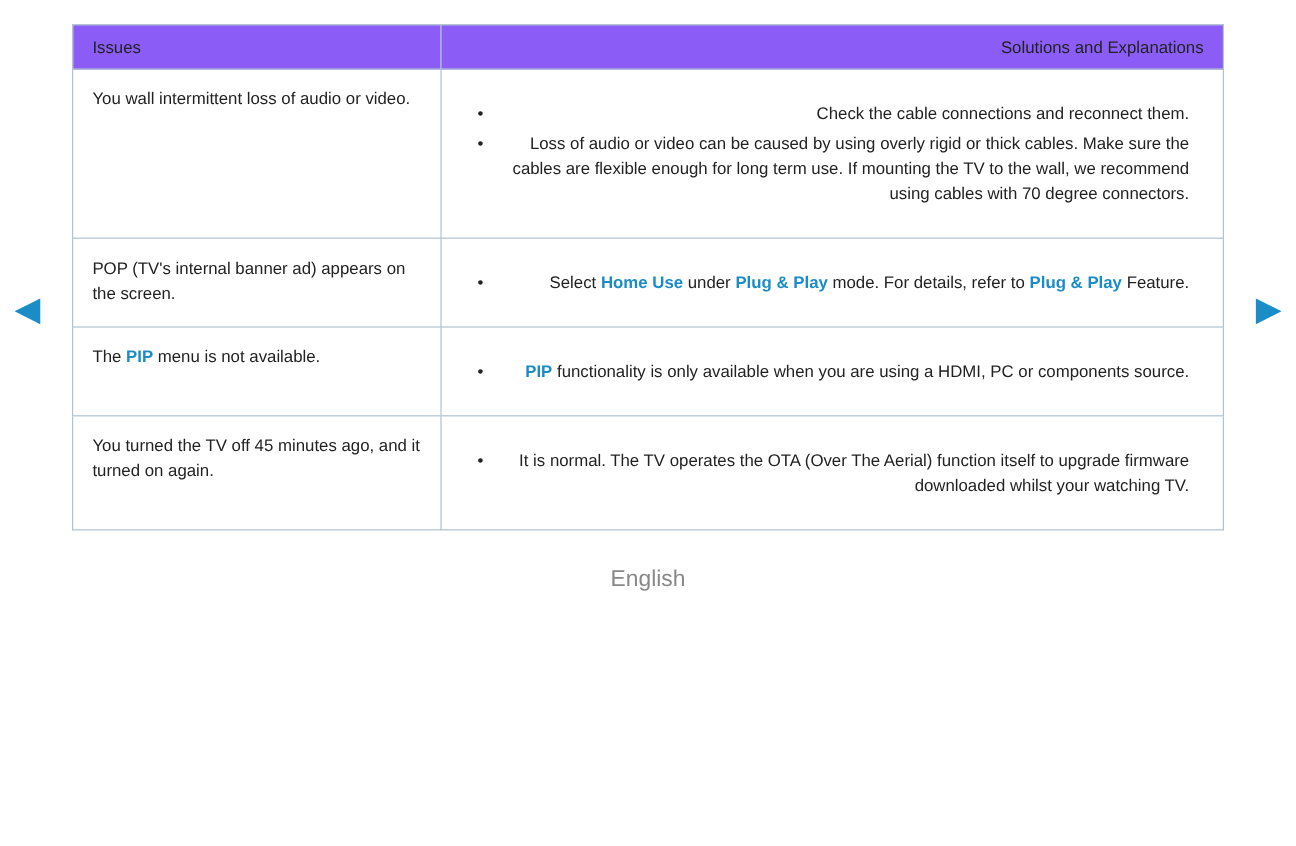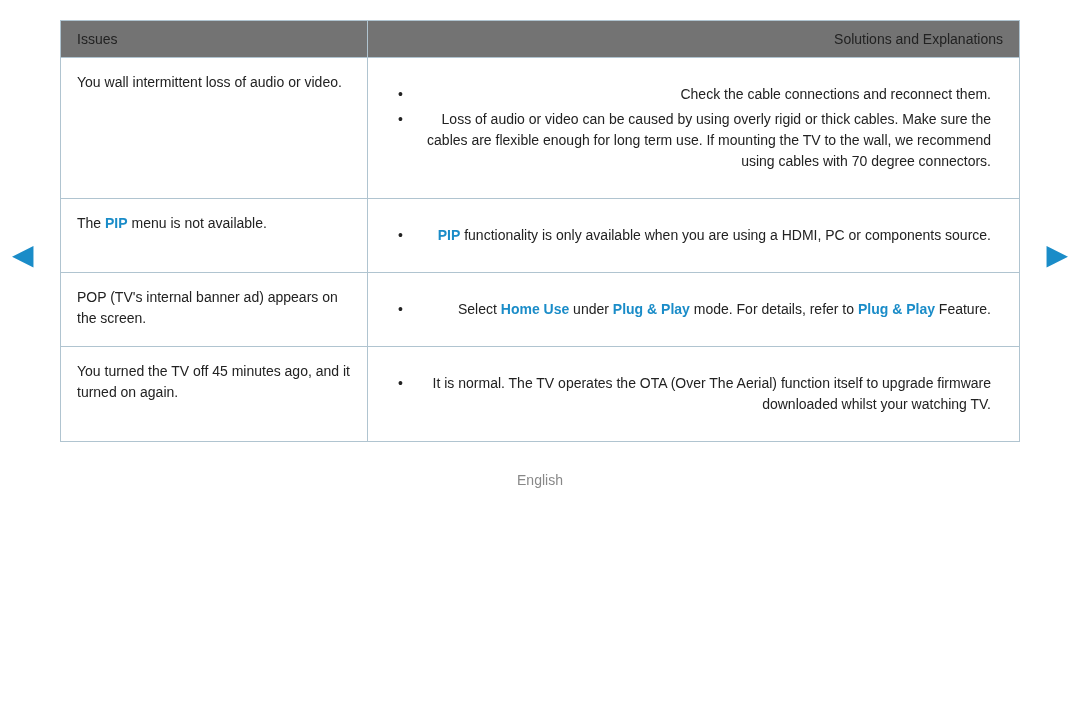--- a/index.html
+++ b/index.html
@@ -16,21 +16,21 @@
     .page-wrapper {
       padding: 20px 60px 20px 60px;
       position: relative;
     }
     table {
       width: 100%;
       border-collapse: collapse;
       border: 1px solid #b0c4d0;
     }
     thead tr {
-      background-color: #737373;
+      background-color: #8b5cf6;
       margin-top: 38px;
     }
     thead th {
       padding: 10px 16px;
       text-align: left;
       font-weight: normal;
       font-size: 14px;
       color: #222;
       border: 1px solid #b0c4d0;
     }
@@ -85,21 +85,21 @@
     .nav-arrow-left {
       left: 12px;
     }
     .nav-arrow-right {
       right: 12px;
     }
     .footer {
       text-align: center;
       margin-top: 30px;
       color: #888;
-      font-size: 14px;
+      font-size: 19px;
     }
   </style>
 </head>
 <body>
 
 <div class="page-wrapper">
 
   <div class="nav-arrow nav-arrow-left">◀</div>
 
   <div class="nav-arrow nav-arrow-right">▶</div>
@@ -121,36 +121,36 @@
           <ul>
             <li>Check the cable connections and reconnect them.</li>
             <li>Loss of audio or video can be caused by using overly rigid or thick cables. Make sure the cables are flexible enough for long term use. If mounting the TV to the wall, we recommend using cables with 70 degree connectors.</li>
           </ul>
         </td>
       </tr>
 
 
       <tr>
         <td class="issue-col">
-          <span>The <span class="blue-link">PIP</span> menu is not available.</span>
+          <span>POP (TV's internal banner ad) appears on the screen.</span>
         </td>
         <td class="solution-col">
           <ul>
-            <li><span class="blue-link">PIP</span> functionality is only available when you are using a HDMI, PC or components source.</li>
+            <li>Select <span class="blue-link">Home Use</span> under <span class="blue-link">Plug &amp; Play</span> mode. For details, refer to <span class="blue-link">Plug &amp; Play</span> Feature.</li>
           </ul>
         </td>
       </tr>
 
       <tr>
         <td class="issue-col">
-          <span>POP (TV's internal banner ad) appears on the screen.</span>
+          <span>The <span class="blue-link">PIP</span> menu is not available.</span>
         </td>
         <td class="solution-col">
           <ul>
-            <li>Select <span class="blue-link">Home Use</span> under <span class="blue-link">Plug &amp; Play</span> mode. For details, refer to <span class="blue-link">Plug &amp; Play</span> Feature.</li>
+            <li><span class="blue-link">PIP</span> functionality is only available when you are using a HDMI, PC or components source.</li>
           </ul>
         </td>
       </tr>
 
       <tr>
         <td class="issue-col">
           <span>You turned the TV off 45 minutes ago, and it turned on again.</span>
         </td>
         <td class="solution-col">
           <ul>

